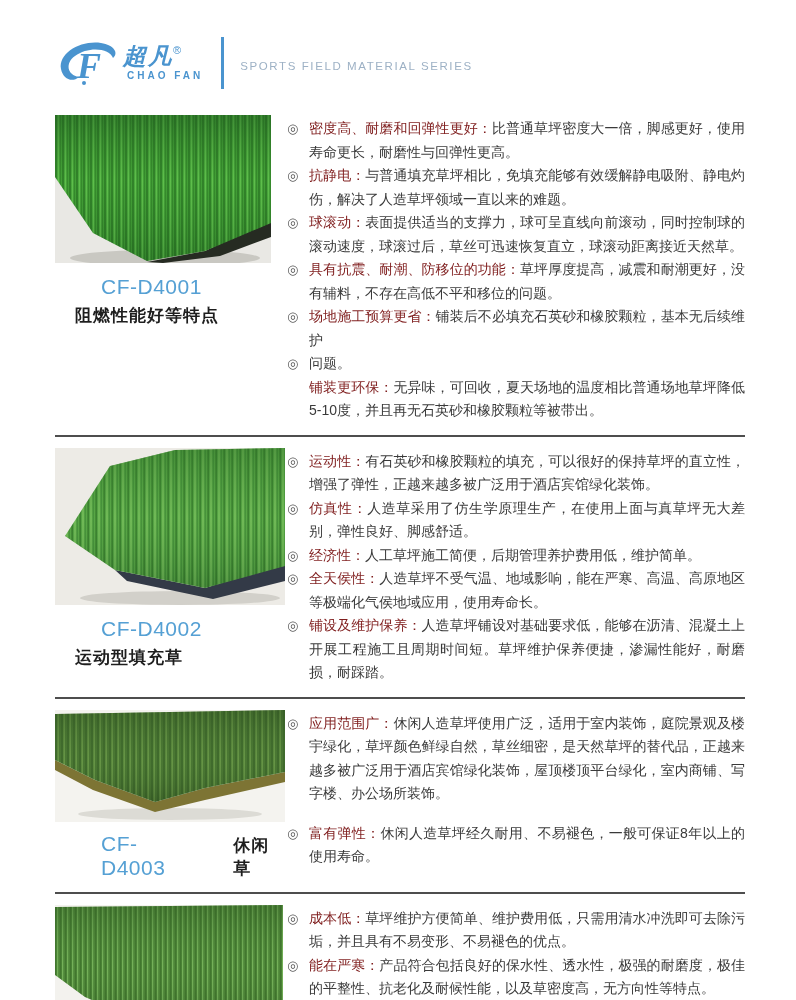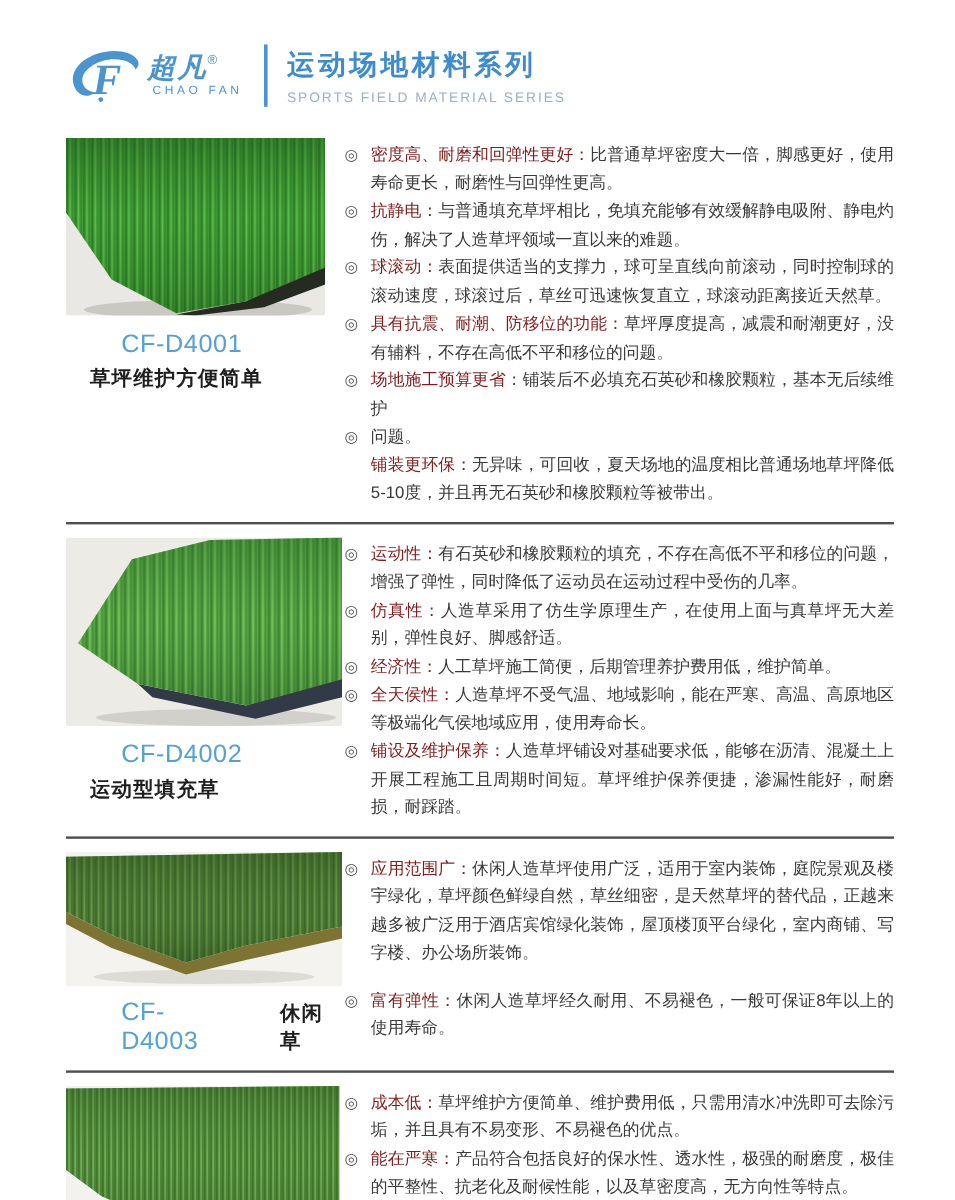--- a/index.html
+++ b/index.html
@@ -10,21 +10,21 @@
   }
   .page{width:796px;height:1000px;position:relative;}
 
   
   .header{display:flex;align-items:center;padding:36px 0 14px 57px;}
   .logo-block{display:flex;align-items:center;}
   .logo-mark{margin-right:4px;}
   .logo-text-wrap{display:flex;flex-direction:column;line-height:1;}
   .logo-cn{font-size:23px;font-weight:bold;color:#4a94cf;letter-spacing:2px;font-style:italic;}
   .logo-reg{font-size:11px;color:#4a94cf;vertical-align:top;font-style:normal;}
-  .logo-en{font-size:10px;font-weight:normal;color:#4a94cf;letter-spacing:3px;margin-top:3px;padding-left:4px;}
+  .logo-en{font-size:10px;font-weight:bold;color:#4a94cf;letter-spacing:3px;margin-top:3px;padding-left:4px;}
   .v-divider{width:3px;height:52px;background:#4a94cf;margin:0 16px 0 18px;}
   .series-wrap{display:flex;flex-direction:column;}
   .series-cn{font-size:23px;font-weight:bold;color:#3f8ccc;letter-spacing:3px;}
   .series-en{font-size:11.5px;color:#9db1c5;letter-spacing:1.6px;margin-top:6px;}
 
   
   .section{
     display:flex;align-items:flex-start;
     margin:0 51px 0 55px;
     border-bottom:2px solid #4e4e4e;
@@ -65,21 +65,20 @@
       </svg>
       <div class="logo-text-wrap">
         <div>
           <span class="logo-cn">超凡</span><span class="logo-reg">®</span>
         </div>
         <span class="logo-en">CHAO FAN</span>
       </div>
     </div>
     <div class="v-divider"></div>
     <div class="series-wrap">
-      <span class="series-cn">运动场地材料系列</span>
       <span class="series-en">SPORTS FIELD MATERIAL SERIES</span>
     </div>
   </div>
 
   <div class="section">
     <div class="left-col">
       <svg class="photo" width="216" height="148" viewBox="0 0 216 148">
         <defs>
           <pattern id="p1" width="7" height="148" patternUnits="userSpaceOnUse">
             <rect width="7" height="148" fill="#44a338"></rect>
@@ -94,21 +93,21 @@
           </linearGradient>
         </defs>
         <rect width="216" height="148" fill="#e9e8e4"></rect>
         <ellipse cx="110" cy="143" rx="95" ry="8" fill="#c9c8c2"></ellipse>
         <polygon points="216,104 150,136 92,147 108,148 165,141 216,122" fill="#262b22"></polygon>
         <polygon points="0,0 216,0 216,108 150,136 92,146 38,118 0,62" fill="url(#p1)"></polygon>
         <polygon points="0,0 216,0 216,108 150,136 92,146 38,118 0,62" fill="url(#sh1)"></polygon>
       </svg>
       <div class="label-stacked">
         <span class="prod-code">CF-D4001</span>
-        <span class="prod-name">草坪维护方便简单</span>
+        <span class="prod-name">阻燃性能好等特点</span>
       </div>
     </div>
     <div class="right-col">
       <ul class="bullets">
         <li><span class="marker">◎</span><span class="head">密度高、耐磨和回弹性更好：</span><span class="body-text">比普通草坪密度大一倍，脚感更好，使用寿命更长，耐磨性与回弹性更高。</span></li>
         <li><span class="marker">◎</span><span class="head">抗静电：</span><span class="body-text">与普通填充草坪相比，免填充能够有效缓解静电吸附、静电灼伤，解决了人造草坪领域一直以来的难题。</span></li>
         <li><span class="marker">◎</span><span class="head">球滚动：</span><span class="body-text">表面提供适当的支撑力，球可呈直线向前滚动，同时控制球的滚动速度，球滚过后，草丝可迅速恢复直立，球滚动距离接近天然草。</span></li>
         <li><span class="marker">◎</span><span class="head">具有抗震、耐潮、防移位的功能：</span><span class="body-text">草坪厚度提高，减震和耐潮更好，没有辅料，不存在高低不平和移位的问题。</span></li>
         <li><span class="marker">◎</span><span class="head">场地施工预算更省：</span><span class="body-text">铺装后不必填充石英砂和橡胶颗粒，基本无后续维护</span></li>
         <li><span class="marker">◎</span><span class="head"></span><span class="body-text">问题。</span></li>
@@ -139,21 +138,21 @@
         <polygon points="10,88 55,18 120,2 230,0 230,118 150,140 60,122" fill="url(#p2)"></polygon>
         <polygon points="10,88 55,18 120,2 230,0 230,118 150,140 60,122" fill="url(#sh2)"></polygon>
       </svg>
       <div class="label-stacked">
         <span class="prod-code">CF-D4002</span>
         <span class="prod-name">运动型填充草</span>
       </div>
     </div>
     <div class="right-col">
       <ul class="bullets">
-        <li><span class="marker">◎</span><span class="head">运动性：</span><span class="body-text">有石英砂和橡胶颗粒的填充，不存在高低不平和移位的问题，增强了弹性，同时降低了运动员在运动过程中受伤的几率。</span></li>
+        <li><span class="marker">◎</span><span class="head">运动性：</span><span class="body-text">有石英砂和橡胶颗粒的填充，可以很好的保持草坪的直立性，增强了弹性，正越来越多被广泛用于酒店宾馆绿化装饰。</span></li>
         <li><span class="marker">◎</span><span class="head">仿真性：</span><span class="body-text">人造草采用了仿生学原理生产，在使用上面与真草坪无大差别，弹性良好、脚感舒适。</span></li>
         <li><span class="marker">◎</span><span class="head">经济性：</span><span class="body-text">人工草坪施工简便，后期管理养护费用低，维护简单。</span></li>
         <li><span class="marker">◎</span><span class="head">全天侯性：</span><span class="body-text">人造草坪不受气温、地域影响，能在严寒、高温、高原地区等极端化气侯地域应用，使用寿命长。</span></li>
         <li><span class="marker">◎</span><span class="head">铺设及维护保养：</span><span class="body-text">人造草坪铺设对基础要求低，能够在沥清、混凝土上开展工程施工且周期时间短。草坪维护保养便捷，渗漏性能好，耐磨损，耐踩踏。</span></li>
       </ul>
     </div>
   </div>
 
   <div class="section">
     <div class="left-col">

